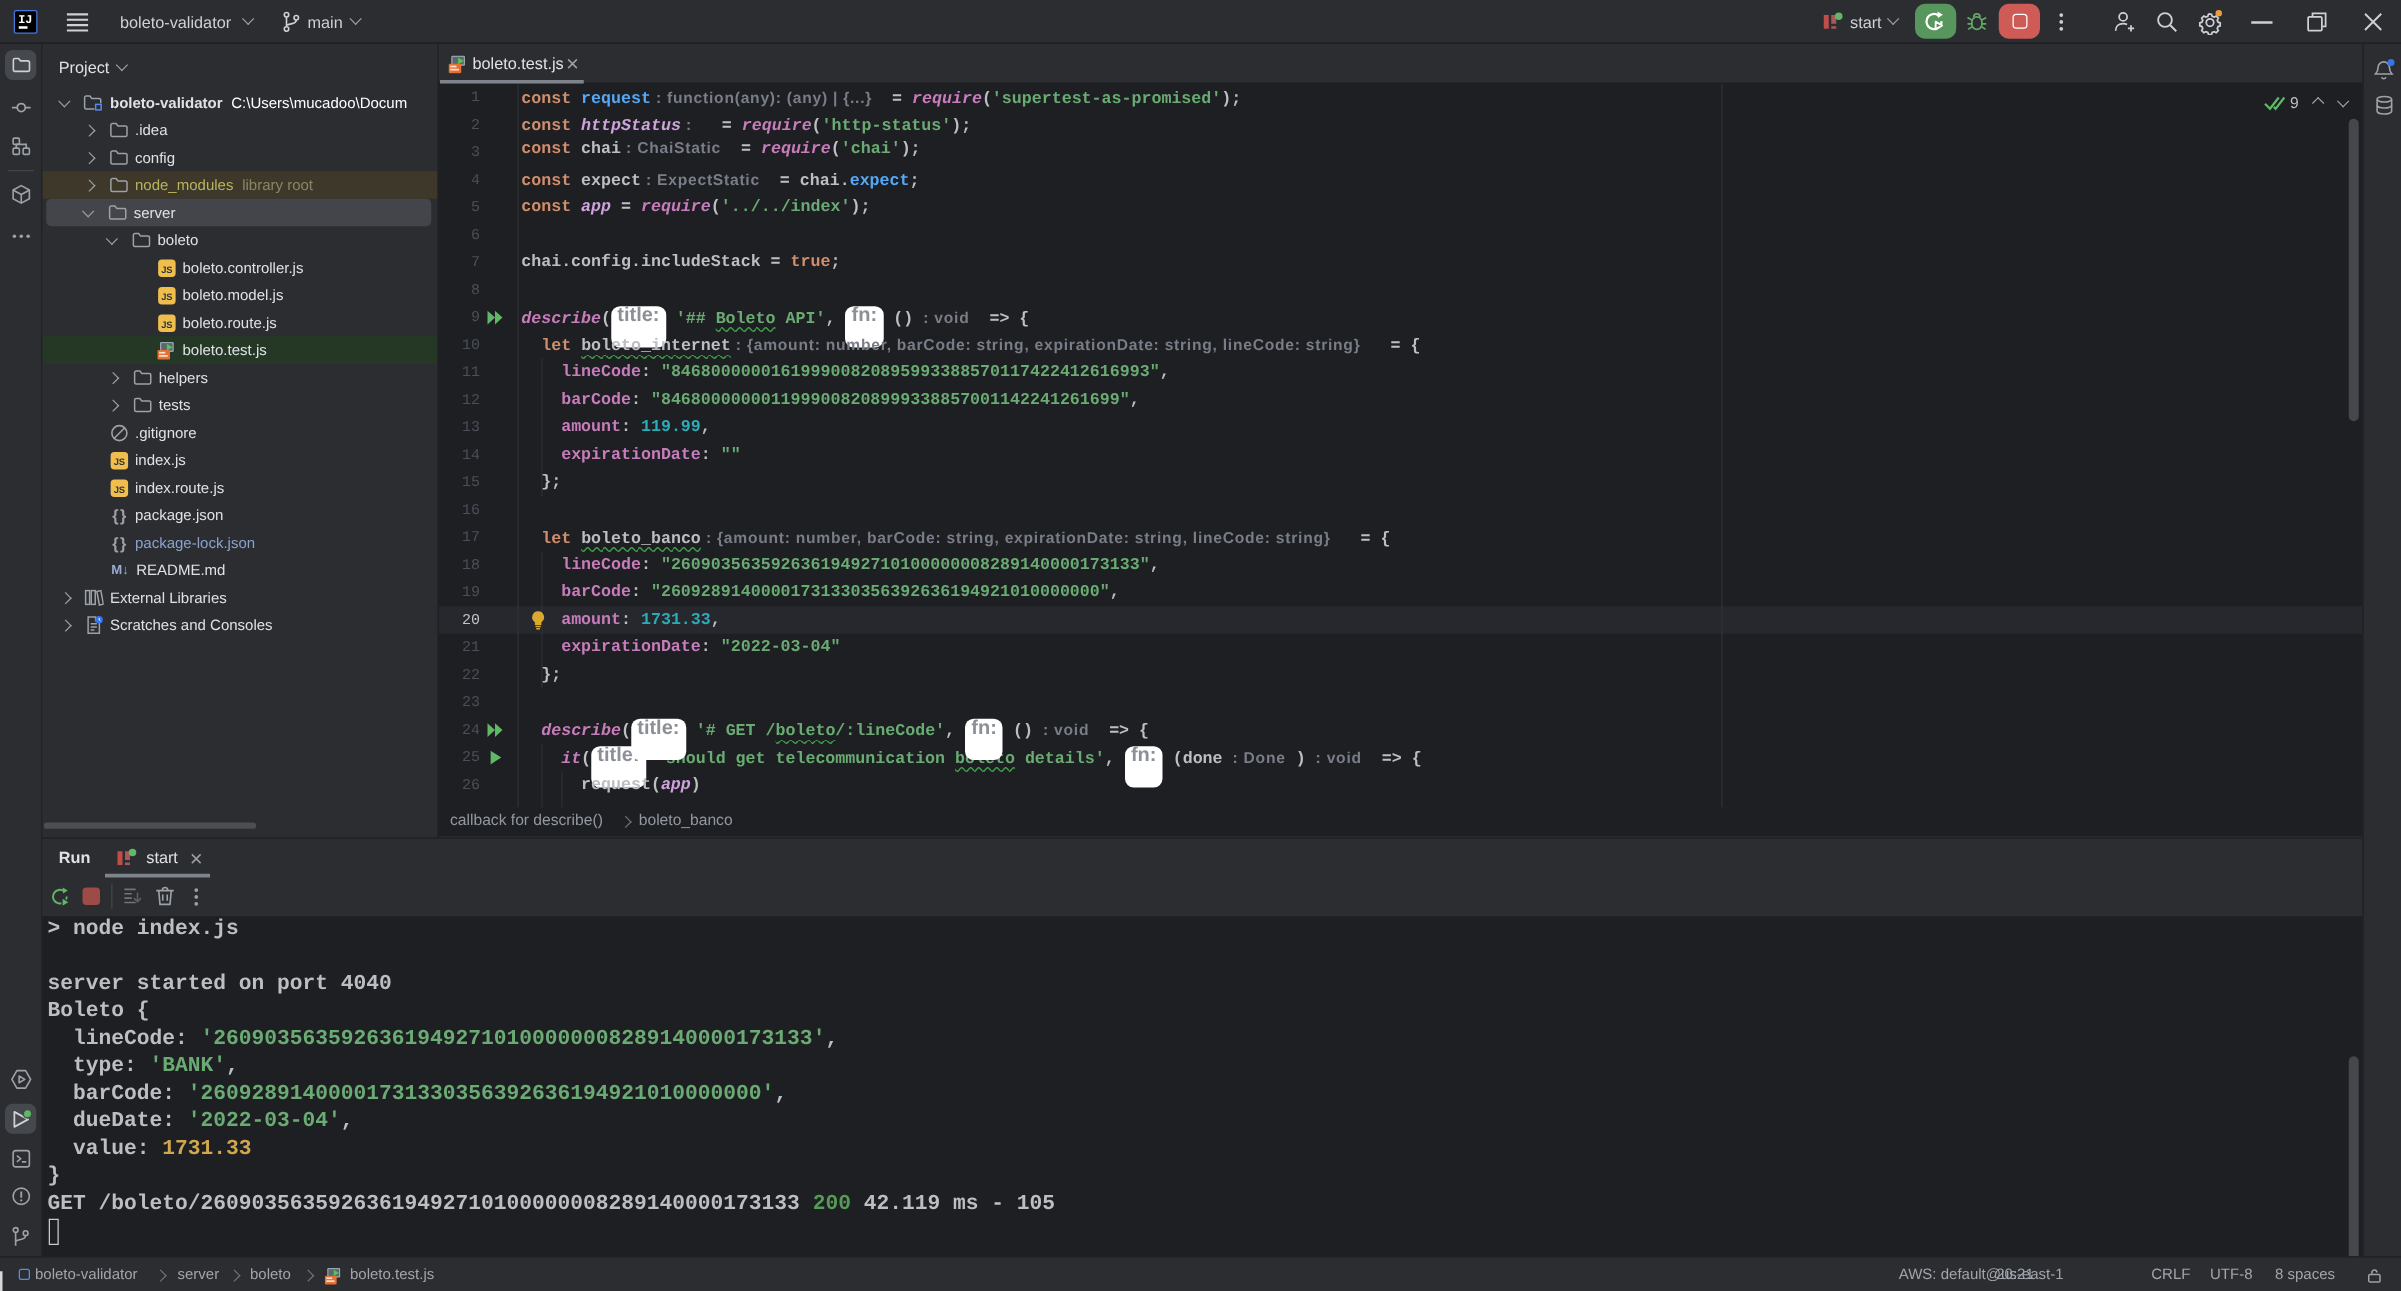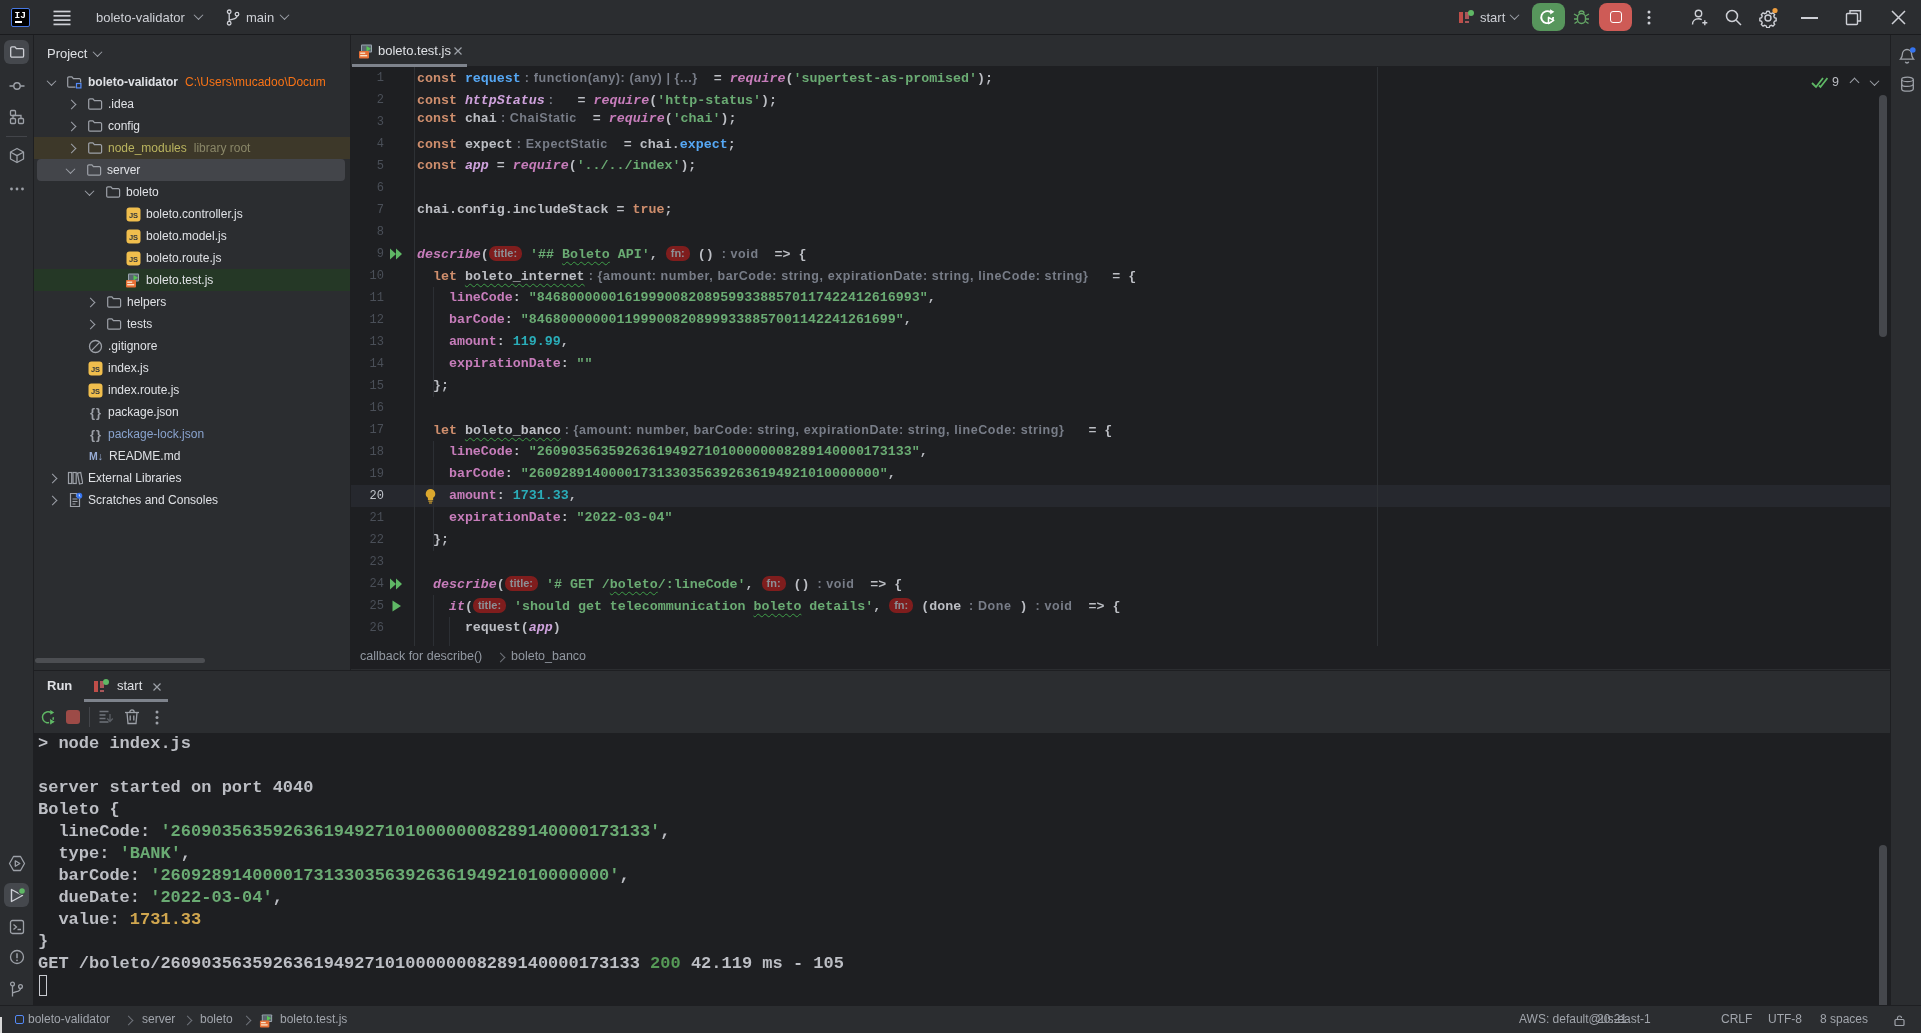--- a/index.html
+++ b/index.html
@@ -12,36 +12,36 @@
   .ttxt { color:#CED0D6; font-size:13px; }
   
   #lstrip { position:absolute; left:0; top:35px; width:34px; height:970px; background:#2B2D30; border-right:1px solid #1E1F22; }
   
   #proj { position:absolute; left:34px; top:35px; width:316px; height:634px; background:#2B2D30; overflow:hidden; }
   .trow { position:absolute; left:0; width:316px; height:22px; display:flex; align-items:center; color:#DFE1E5; font-size:12px; white-space:nowrap; }
   .chv { width:7px; height:7px; border-right:1.4px solid #9DA1A8; border-bottom:1.4px solid #9DA1A8; flex:none; }
   .chv.r { transform:rotate(-45deg); }
   .chv.d { transform:rotate(45deg) translate(-1px,-1px); }
   .tico { flex:none; margin-right:5px; }
-  .gray { color:#f97316; }
+  .gray { color:#ffffff; }
   
   #tabbar { position:absolute; left:351px; top:35px; width:1539px; height:32px; background:#2B2D30; border-bottom:1px solid #1E1F22; }
   #editor { position:absolute; left:351px; top:67px; width:1539px; height:579px; background:#1E1F22; overflow:hidden; }
   #crumbs { position:absolute; left:351px; top:646px; width:1539px; height:23px; background:#1E1F22; color:#9298A1; font-size:12.5px; }
   .ln { position:absolute; left:66px; height:22px; line-height:22px; font-family:"Liberation Mono", monospace; font-size:13.3px; font-weight:bold; color:#BCBEC4; white-space:pre; }
   .lnum { position:absolute; left:0px; width:33px; height:22px; line-height:22px; text-align:right; font-family:"Liberation Mono", monospace; font-size:12px; color:#4A4F58; }
   .k { color:#CF8E6D; }
   .s { color:#6AAB73; }
   .n { color:#2AACB8; }
   .p { color:#C77DBB; }
   .fc { color:#C77DBB; font-style:italic; }
   .bl { color:#56A8F5; }
   .gv { color:#CEA2DC; font-style:italic; }
   .in { font-family:"Liberation Sans", sans-serif; font-size:12.5px; color:#787D88; letter-spacing:0.6px; }
-  .pl { display:inline-block; font-family:"Liberation Sans", sans-serif; font-size:11px; line-height:15px; height:15px; padding:0 5px; border-radius:7px; background:#7f1d1d; color:#8C9096; vertical-align:1px; }
+  .pl { display:inline-block; font-family:"Liberation Sans", sans-serif; font-size:16px; line-height:15px; height:33px; padding:0 5px; border-radius:7px; background:#ffffff; color:#8C9096; vertical-align:1px; }
   .wv { text-decoration:underline wavy #3F9E49 1px; text-underline-offset:3px; text-decoration-skip-ink:none; }
   
   #runpanel { position:absolute; left:34px; top:670px; width:1856px; height:335px; background:#2B2D30; border-top:1px solid #1E1F22; }
   #console { position:absolute; left:0px; top:62px; width:1856px; height:273px; background:#1E1F22; }
   .cl { position:absolute; left:4px; height:22px; line-height:22px; font-family:"Liberation Mono", monospace; font-size:17px; font-weight:bold; color:#BCBEC4; white-space:pre; }
   .cg { color:#6AAB73; }
   .cy { color:#D0A64F; }
   .c2 { color:#569A57; }
   
   #rstrip { position:absolute; left:1890px; top:35px; width:31px; height:970px; background:#2B2D30; border-left:1px solid #1E1F22; }

